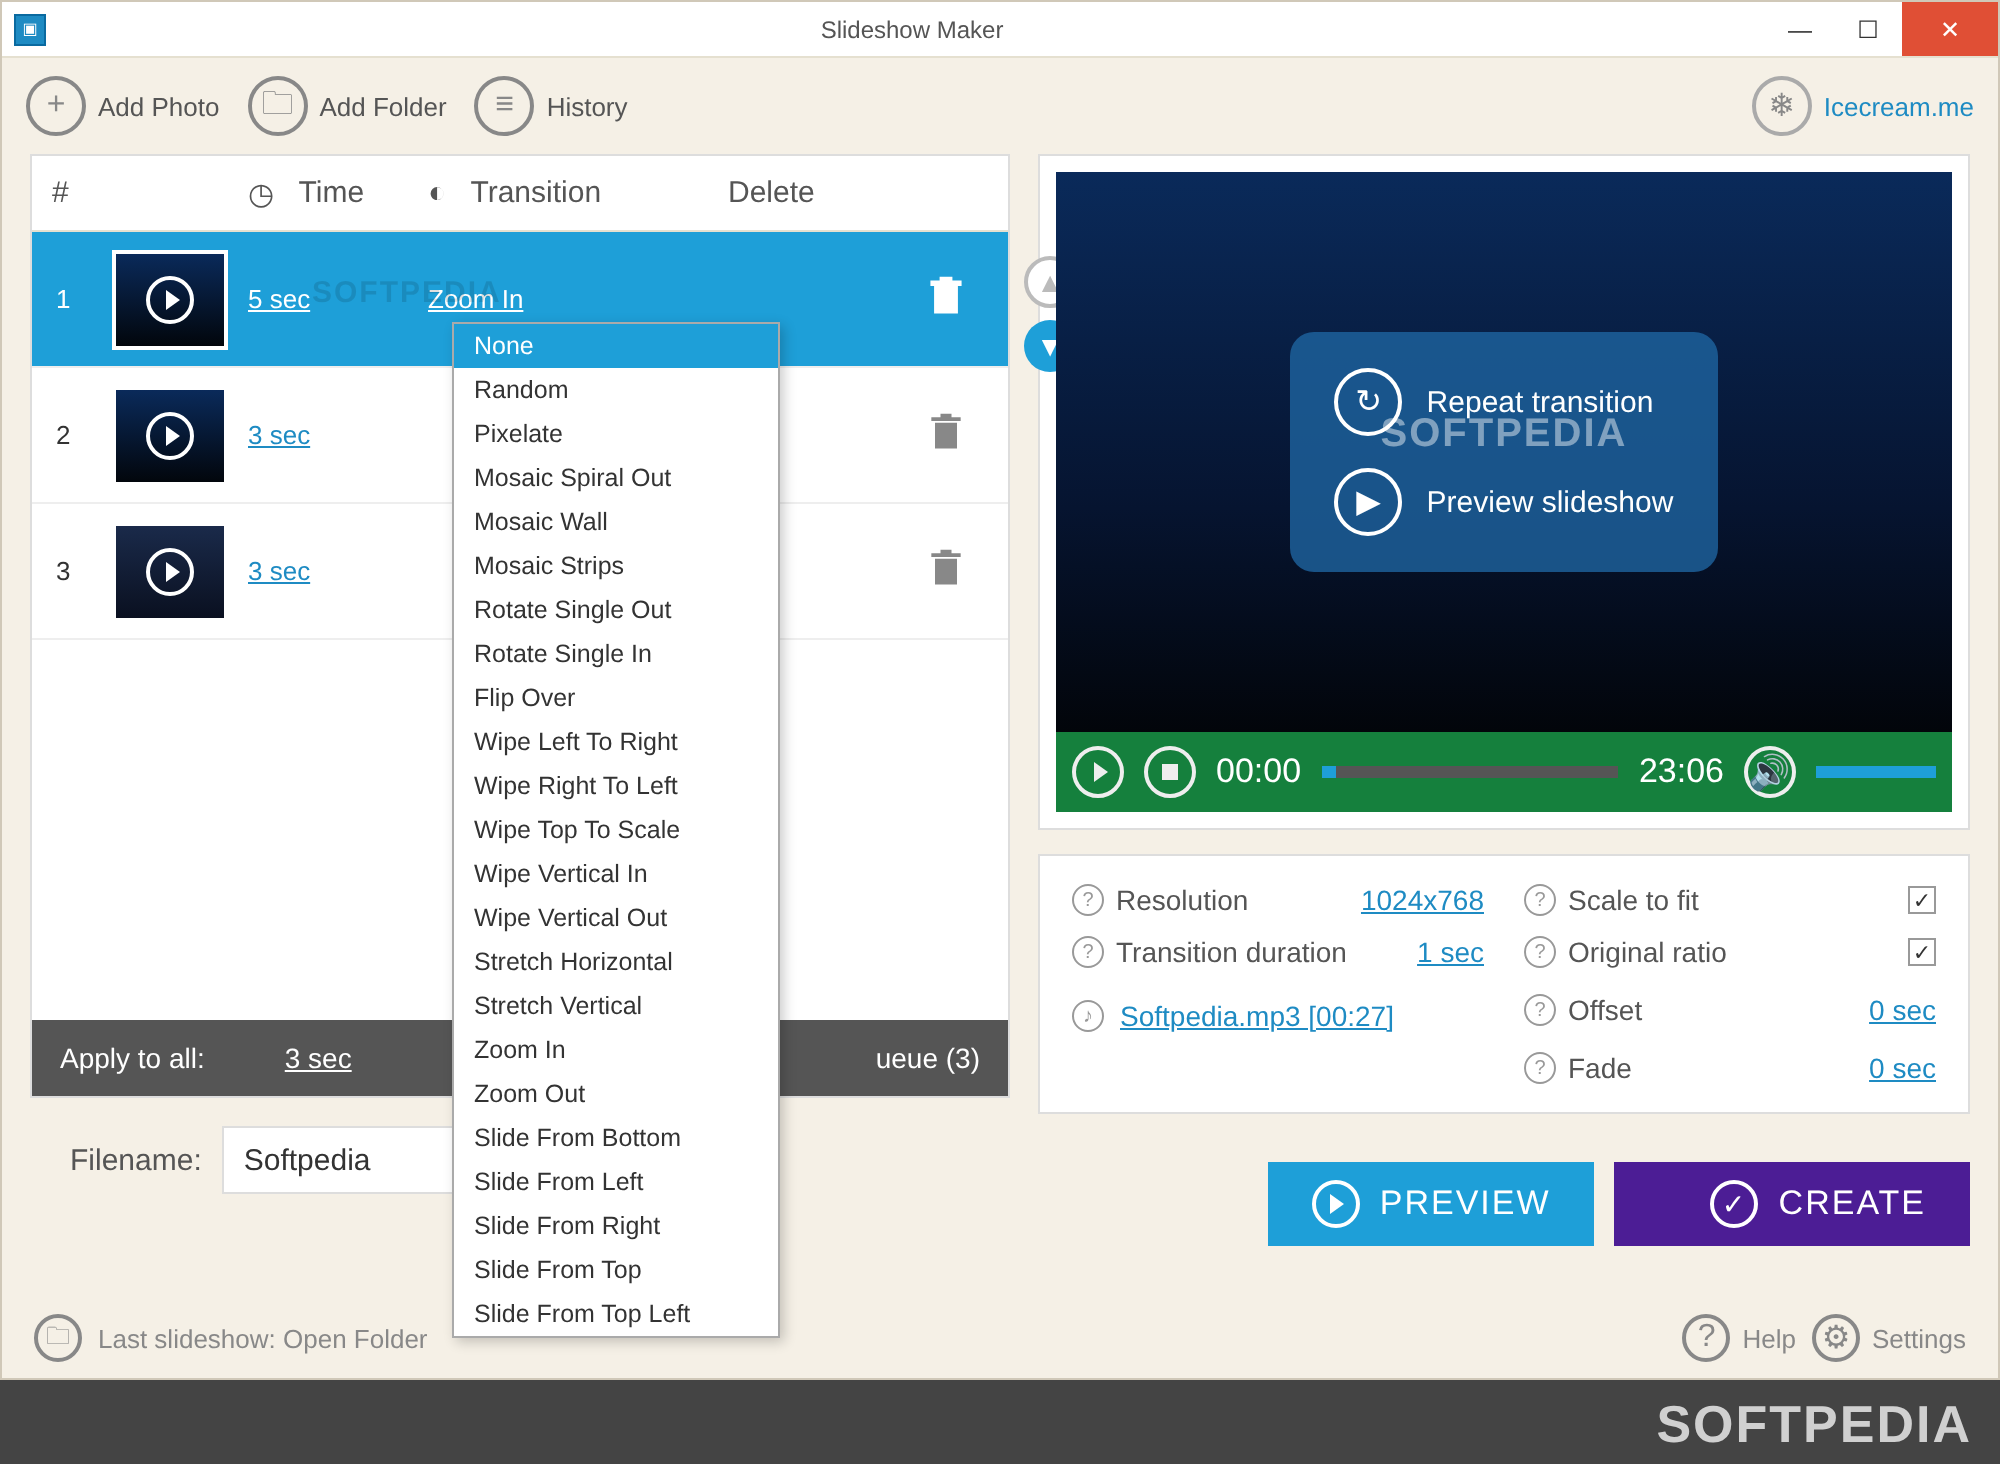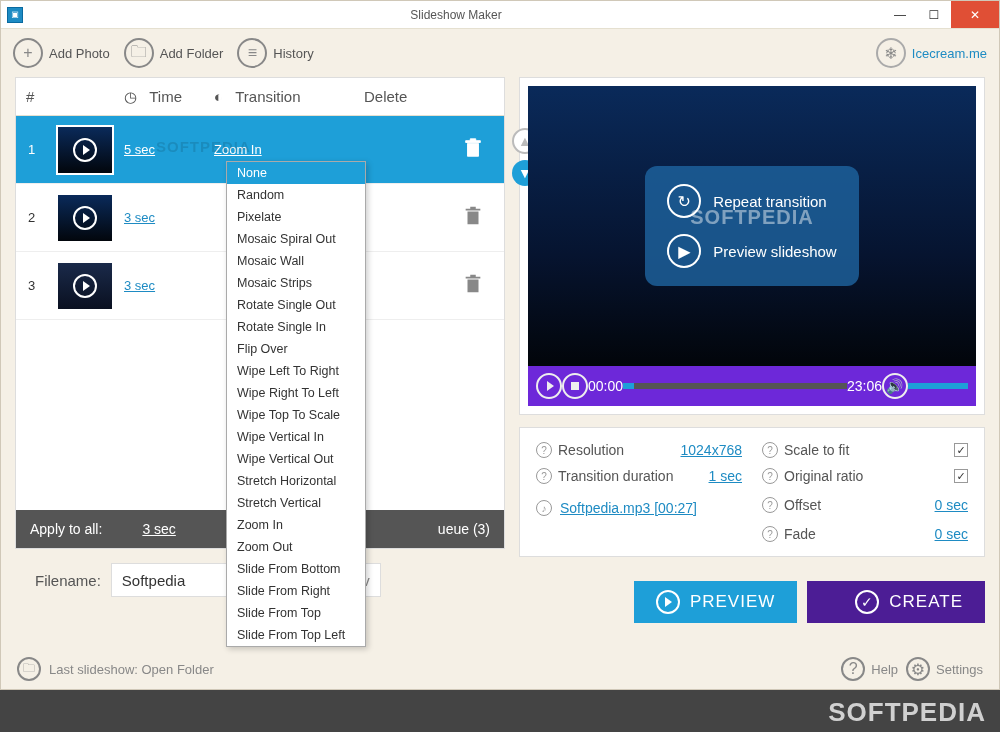--- a/index.html
+++ b/index.html
@@ -47,21 +47,21 @@
 .apply-bar a { color: #fff; text-decoration: underline; }
 .filename-row { display: flex; align-items: center; gap: 10px; padding: 14px 0 0 20px; font-size: 15px; color:#555; }
 .filename-input { width: 270px; height: 34px; background: #fff; border: 1px solid #ddd; padding: 0 10px; position: relative; display:flex; align-items:center; justify-content:space-between; color:#888;}
 .filename-input .val { color:#333; }
 .preview-card { background: #fff; border: 1px solid #ddd; padding: 8px; }
 .video-area { width: 100%; height: 280px; background: linear-gradient(#0a2a5a 0%, #061430 60%, #02050a 100%); position: relative; display:flex; align-items:center; justify-content:center; }
 .overlay-box { background: rgba(30,100,160,0.8); border-radius: 12px; padding: 18px 22px; display: flex; flex-direction: column; gap: 16px; }
 .overlay-item { display: flex; align-items: center; gap: 12px; color: #fff; font-size: 15px; }
 .overlay-item .circ { border-color:#fff; color:#fff; width:34px; height:34px; }
 .watermark { position: absolute; color: rgba(255,255,255,0.45); font-weight:700; font-size:20px; letter-spacing:1px; top: 120px; }
-.player-bar { background: #6d28d9; height: 40px; display: flex; align-items: center; padding: 0 8px; gap: 0; color: #fff; font-size: 14px; margin-top:0; }
+.player-bar { background: #15803d; height: 40px; display: flex; align-items: center; padding: 0 8px; gap: 10px; color: #fff; font-size: 17px; margin-top:0; }
 .pb-btn { width: 26px; height: 26px; border: 2px solid #eee; border-radius: 50%; display: flex; align-items: center; justify-content: center; flex-shrink:0; }
 .pb-play::after { content:""; border-left:7px solid #eee; border-top:5px solid transparent; border-bottom:5px solid transparent; margin-left:2px;}
 .pb-stop::after { content:""; width:8px; height:8px; background:#eee;}
 .progress { flex: 1; height: 6px; background: #555; position: relative; }
 .progress::after { content:""; position:absolute; left:0; top:0; height:100%; width:5%; background:#1e9fd8; }
 .vol-bar { width: 60px; height: 6px; background: #1e9fd8; }
 .settings-card { background: #fff; border: 1px solid #ddd; padding: 14px 16px; }
 .settings-grid { display: grid; grid-template-columns: 1fr 1fr; gap: 10px 20px; font-size: 14px; color:#555; }
 .set-row { display: flex; align-items: center; gap: 6px; justify-content:space-between; }
 .set-row .lbl { display:flex; align-items:center; gap:6px; }
@@ -72,21 +72,21 @@
 .action-row { display: flex; gap: 10px; margin-top: 12px; align-self:flex-end; }
 .big-btn { height: 42px; padding: 0 22px; display: flex; align-items: center; gap: 10px; color: #fff; font-size: 17px; letter-spacing:1px; cursor:pointer; }
 .btn-preview { background: #1e9fd8; }
 .btn-create { background: #4c1d95; padding-left: 48px; }
 .big-btn .ic { width:24px; height:24px; border:2px solid #fff; border-radius:50%; display:flex; align-items:center; justify-content:center;}
 .big-btn .ic::after { content:""; border-left:7px solid #fff; border-top:5px solid transparent; border-bottom:5px solid transparent; margin-left:2px;}
 .btn-create .ic::after { content:"✓"; border:none; font-size:14px; margin:0;}
 .footer { height: 40px; display: flex; align-items: center; padding: 0 16px; color: #888; gap: 8px; position:absolute; bottom:0; left:0; right:0;}
 .footer .spacer { flex:1; }
 .footer-item { display:flex; align-items:center; gap:6px; cursor:pointer; }
-.dropdown { position: absolute; left: 225px; top: 160px; width: 140px; background: #fff; border: 1px solid #aaa; box-shadow: 2px 2px 6px rgba(0,0,0,0.2); z-index: 100; max-height: 560px; overflow: visible; }
+.dropdown { position: absolute; left: 225px; top: 160px; width: 164px; background: #fff; border: 1px solid #aaa; box-shadow: 2px 2px 6px rgba(0,0,0,0.2); z-index: 100; max-height: 560px; overflow: visible; }
 .dd-item { padding: 4px 10px; font-size: 12.5px; cursor: pointer; white-space:nowrap; }
 .dd-item.selected { background: #1e9fd8; color: #fff; }
 .softpedia-bg { position:absolute; bottom:4px; right:14px; color:#d0d0d0; font-size:26px; font-weight:700; letter-spacing:1px; z-index:0;}
 .wm-row { position:absolute; color:rgba(0,0,0,0.12); font-weight:700; font-size:15px; letter-spacing:1px; pointer-events:none; }
 </style>
 </head>
 <body>
 
 <div class="window">
 
@@ -321,20 +321,21 @@
       <div class="dd-item">Wipe Left To Right</div>
       <div class="dd-item">Wipe Right To Left</div>
       <div class="dd-item">Wipe Top To Scale</div>
       <div class="dd-item">Wipe Vertical In</div>
       <div class="dd-item">Wipe Vertical Out</div>
       <div class="dd-item">Stretch Horizontal</div>
       <div class="dd-item">Stretch Vertical</div>
       <div class="dd-item">Zoom In</div>
       <div class="dd-item">Zoom Out</div>
       <div class="dd-item">Slide From Bottom</div>
+      <div class="dd-item">Slide From Left</div>
       <div class="dd-item">Slide From Right</div>
       <div class="dd-item">Slide From Top</div>
       <div class="dd-item">Slide From Top Left</div>
     </div>
 
 </div>
 
 <div class="softpedia-bg">SOFTPEDIA</div>
 
 </body></html>

